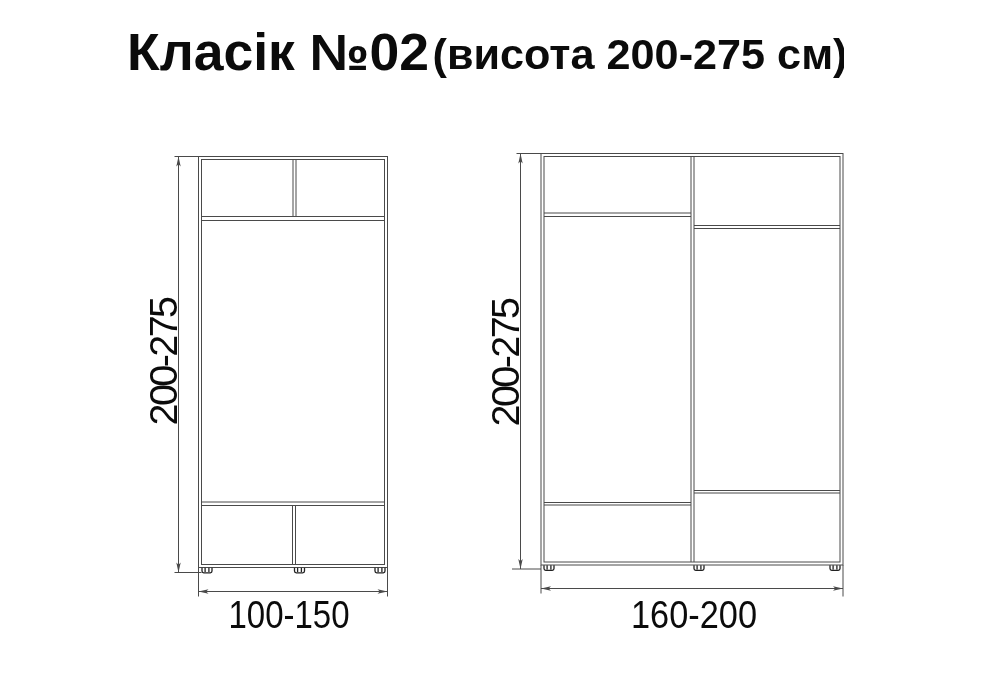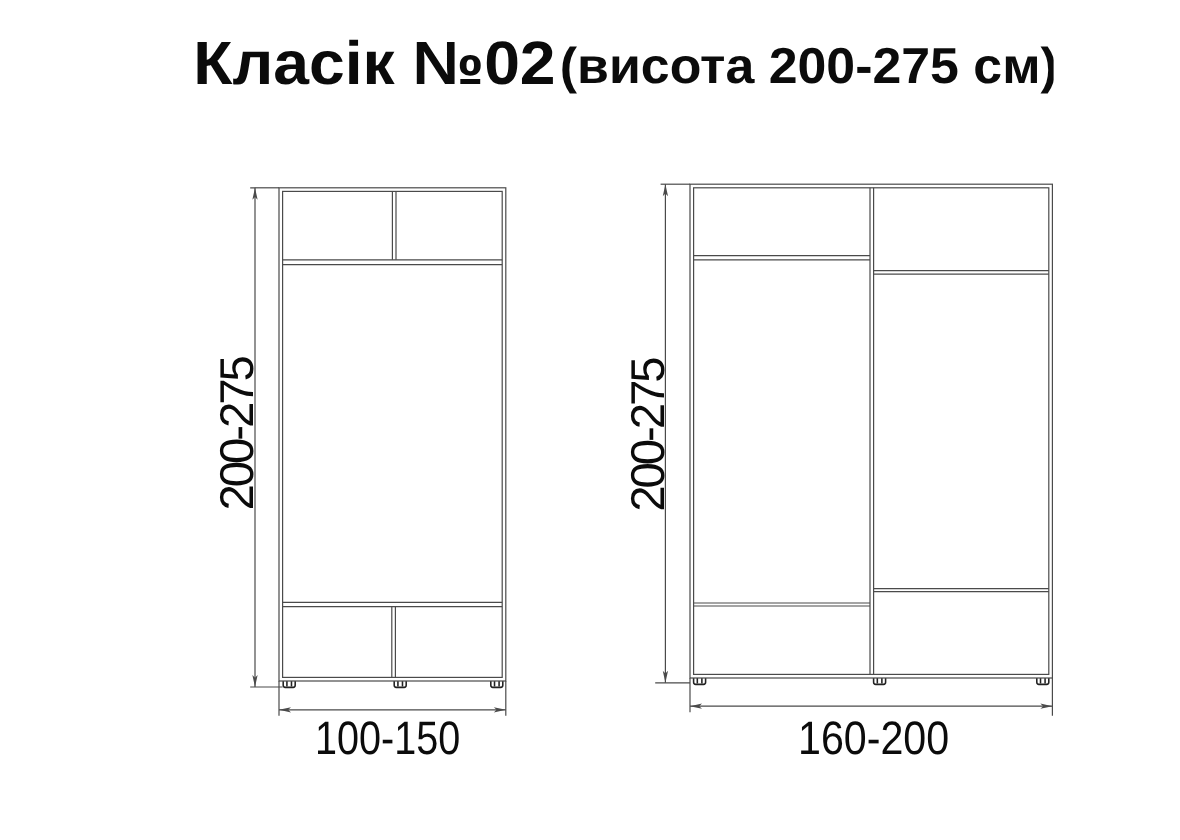--- a/index.html
+++ b/index.html
@@ -1,16 +1,16 @@
 <!DOCTYPE html>
 <html><head>
 <meta charset="utf-8">
 <style>
 html,body{margin:0;padding:0;background:#ffffff;}
-.page{position:relative;width:844px;height:700px;background:#ffffff;overflow:hidden;padding-left:34px;}
+.page{position:relative;width:844px;height:700px;background:#ffffff;overflow:hidden;}
 svg text{font-family:"Liberation Sans",sans-serif;}
 </style>
 </head>
 <body>
 <div class="page">
 <svg width="983" height="700" viewBox="0 0 983 700">
 
 <g fill="#0b0b0b">
 <text x="127" y="70" font-size="51" font-weight="bold" textLength="302" lengthAdjust="spacingAndGlyphs">Класік №02</text>
 <text x="432.5" y="69" font-size="42" font-weight="bold" textLength="415" lengthAdjust="spacingAndGlyphs">(висота 200-275 см)</text>

